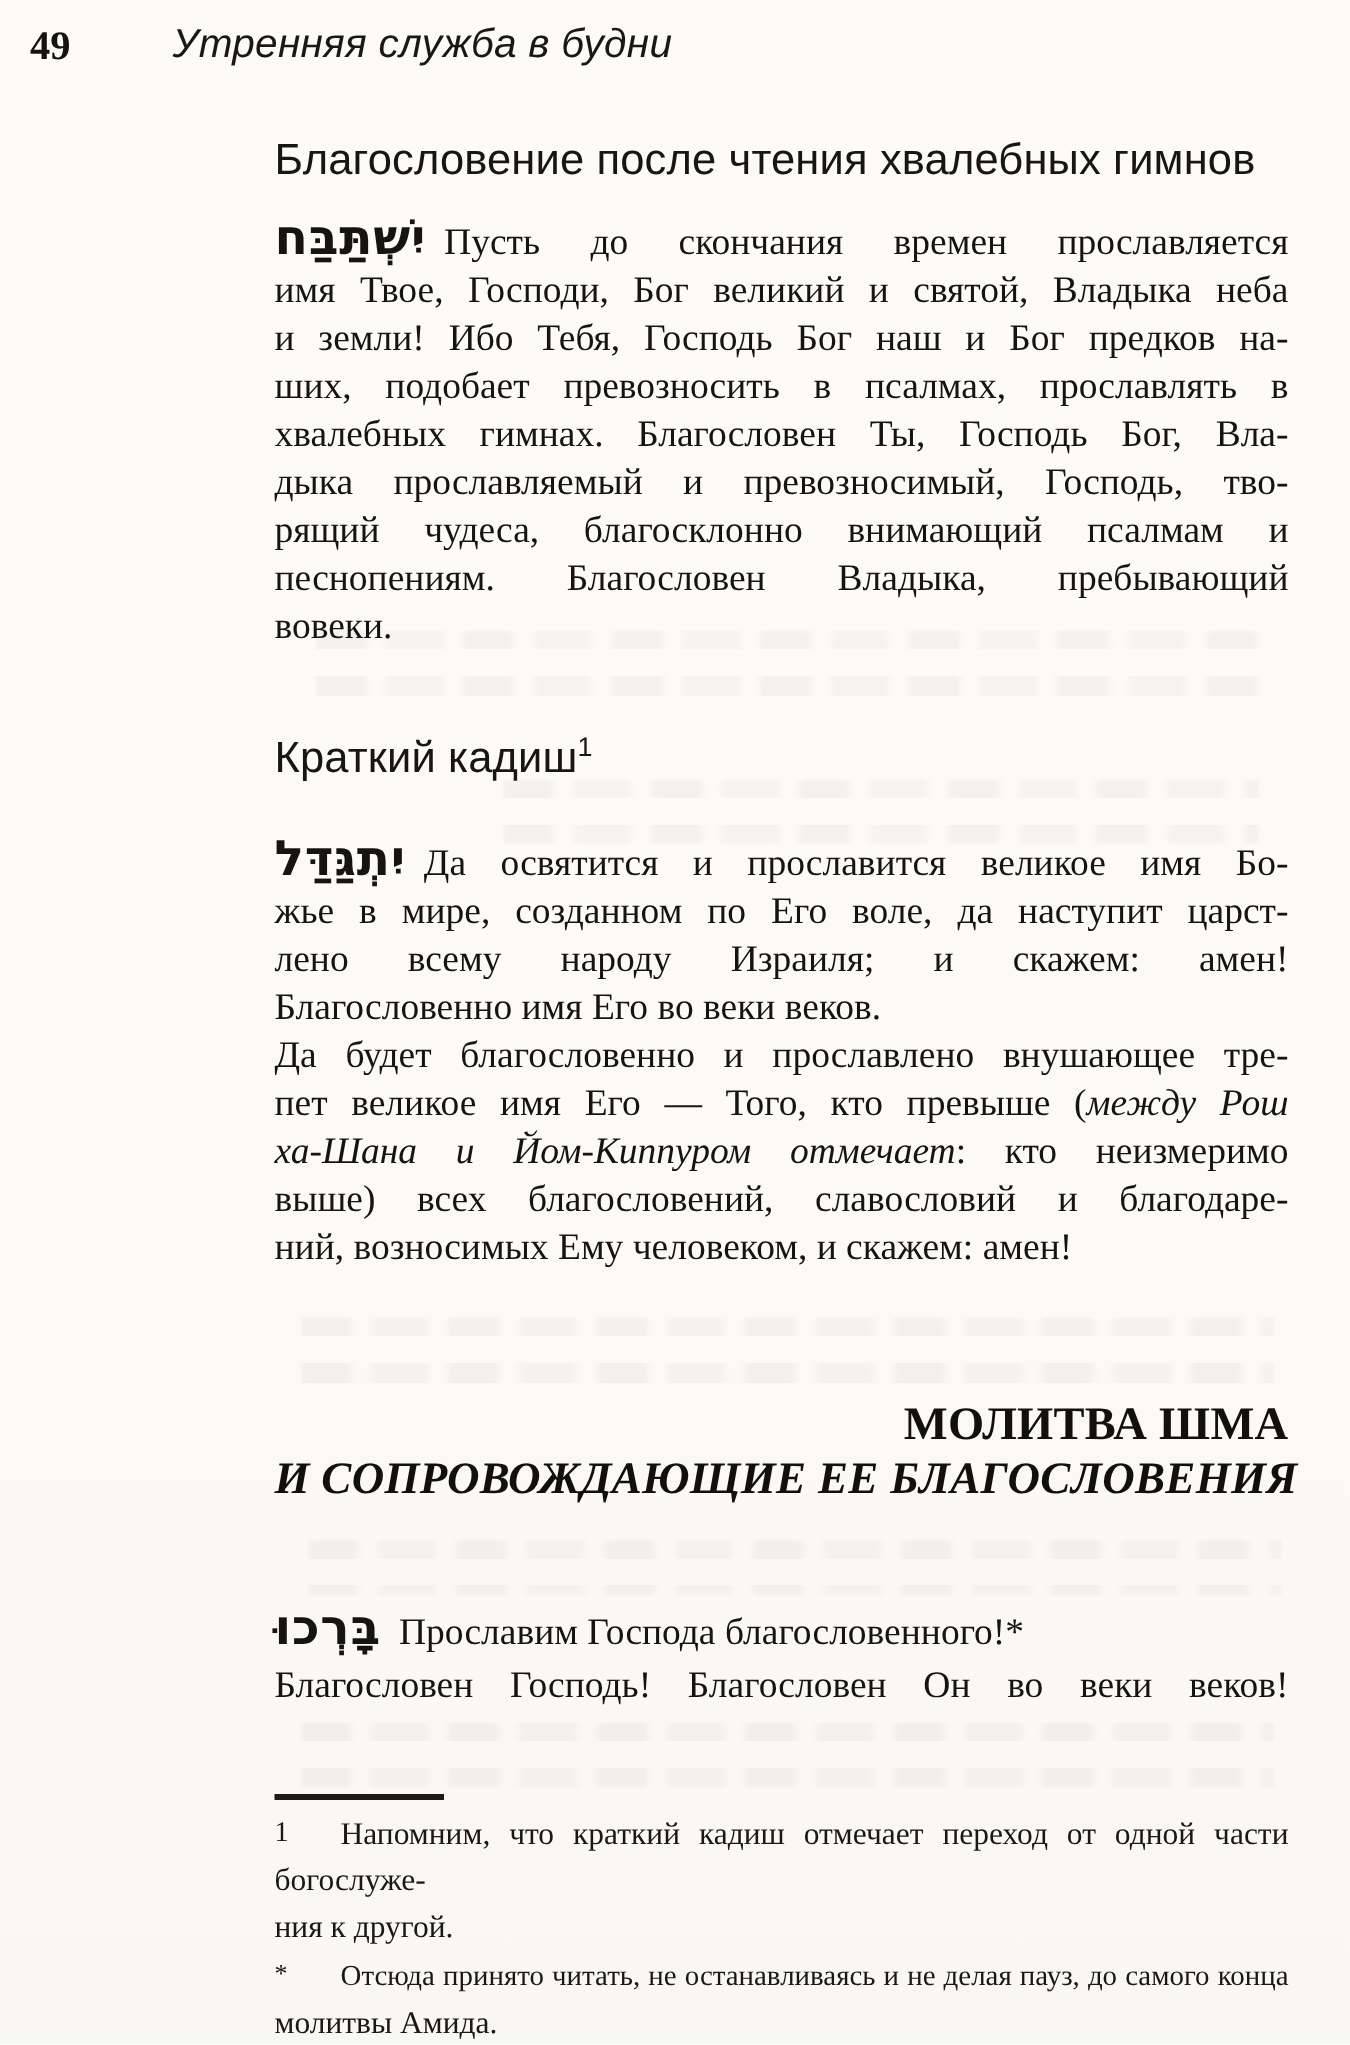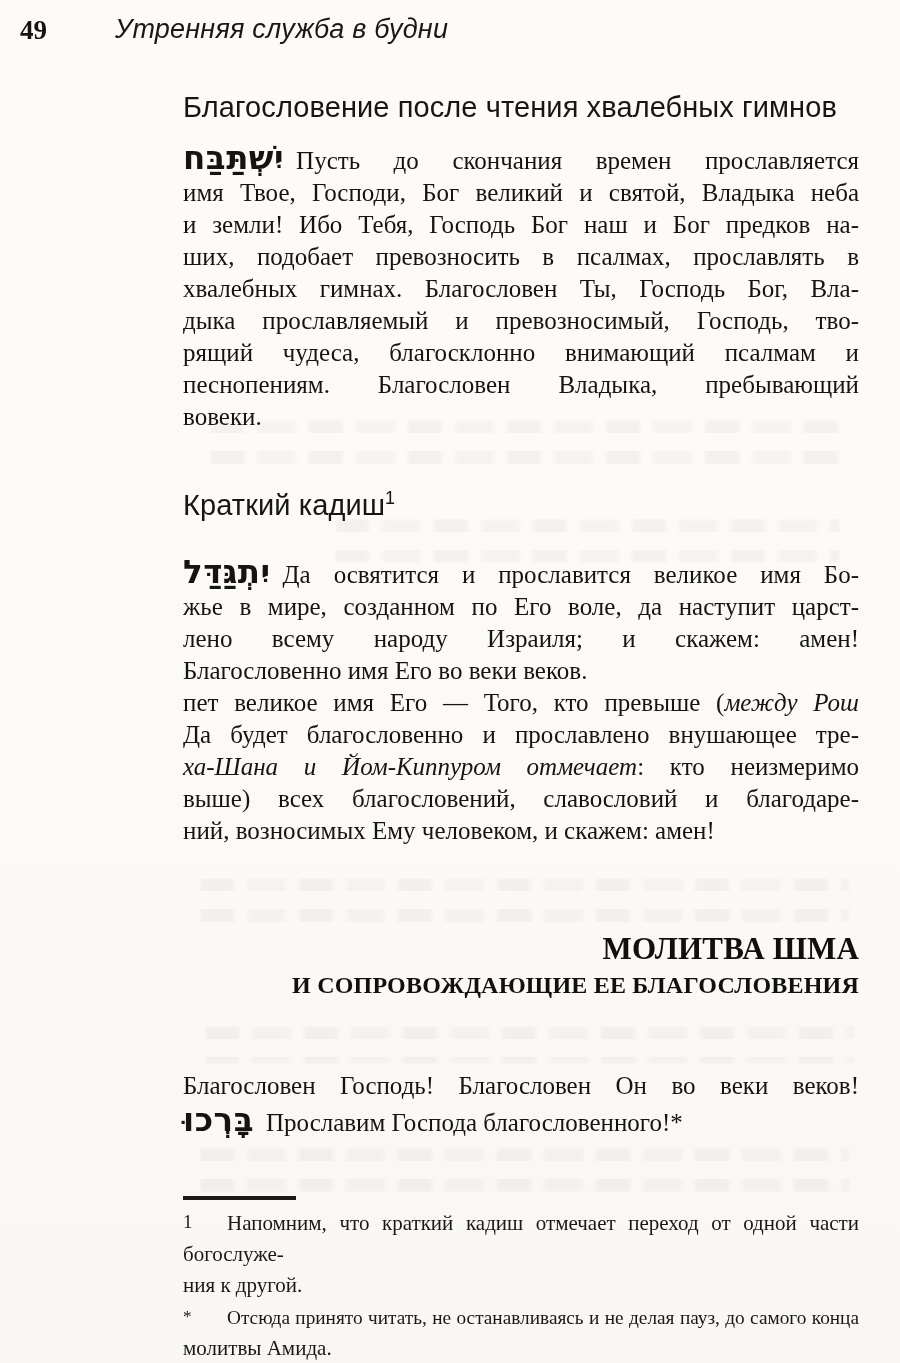--- a/index.html
+++ b/index.html
@@ -85,35 +85,35 @@
     </div>
 
   <div class="sanstitle" style="top:488px">
     <span>Краткий кадиш</span><sup class="sup">1</sup>
   </div>
   <div class="body-block" style="top:556px">
       <div class="tline just" style=""><span class="heb" dir="rtl">יִתְגַּדַּל</span><span>Да освятится и прославится великое имя Бо-</span></div>
       <div class="tline just" style=""><span>жье в мире, созданном по Его воле, да наступит царст-</span></div>
       <div class="tline just" style=""><span>лено всему народу Израиля; и скажем: амен!</span></div>
       <div class="tline" style=""><span>Благословенно имя Его во веки веков.</span></div>
+      <div class="tline just" style=""><span>Да будет благословенно и прославлено внушающее тре-</span></div>
       <div class="tline just" style=""><span>пет великое имя Его — Того, кто превыше (</span><span class="it">между Рош</span></div>
-      <div class="tline just" style=""><span>Да будет благословенно и прославлено внушающее тре-</span></div>
       <div class="tline just" style=""><span class="it">ха-Шана и Йом-Киппуром отмечает</span><span>: кто неизмеримо</span></div>
       <div class="tline just" style=""><span>выше) всех благословений, славословий и благодаре-</span></div>
       <div class="tline" style=""><span>ний, возносимых Ему человеком, и скажем: амен!</span></div>
     </div>
 
   <div class="center-heading" style="top:930px">
     <div class="hline" style="">МОЛИТВА ШМА</div>
-    <div class="hline" style="font-size: 24px;">И СОПРОВОЖДАЮЩИЕ ЕЕ БЛАГОСЛОВЕНИЯ</div>
+    <div class="hline" style="font-size: 30px; font-style: italic;">И СОПРОВОЖДАЮЩИЕ ЕЕ БЛАГОСЛОВЕНИЯ</div>
   </div>
 
   <div class="body-block block-barchu" style="top:1068px">
+      <div class="tline" style=""><span class="heb" dir="rtl">בָּרְכוּ</span><span>Прославим Господа благословенного!*</span></div>
       <div class="tline just" style=""><span>Благословен Господь! Благословен Он во веки веков!</span></div>
-      <div class="tline" style=""><span class="heb" dir="rtl">בָּרְכוּ</span><span>Прославим Господа благословенного!*</span></div>
     </div>
 
   <div class="fnrule"></div>
   <div class="footnotes">
       <div class="tline just" style="font-size: 21px;"><span class="fnmark">1</span><span>Напомним, что краткий кадиш отмечает переход от одной части богослуже-</span></div>
       <div class="tline" style=""><span>ния к другой.</span></div>
       <div class="tline just" style="font-size: 19.3px;"><span class="fnmark">*</span><span>Отсюда принято читать, не останавливаясь и не делая пауз, до самого конца</span></div>
       <div class="tline" style=""><span>молитвы Амида.</span></div>
     </div>
 

